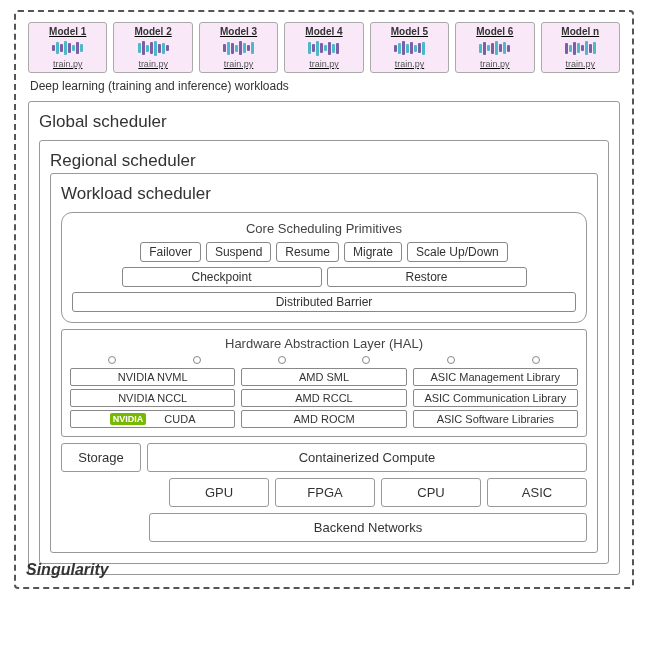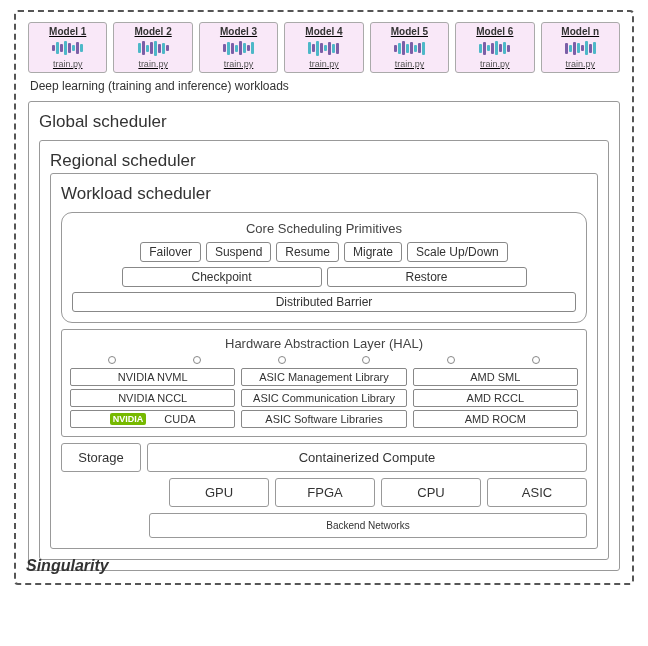--- a/index.html
+++ b/index.html
@@ -263,21 +263,21 @@
     
     .backend-row {
       margin-top: 6px;
       display: flex;
       justify-content: flex-end;
     }
     .backend-box {
       border: 1px solid #999;
       border-radius: 3px;
       padding: 6px 0;
-      font-size: 10px;
+      font-size: 13px;
       color: #333;
       text-align: center;
       width: calc(100% - 94px);
     }
 
     .hw-section {
       width: calc(100% - 88px);
       margin-left: auto;
     }
   </style>
@@ -428,28 +428,28 @@
           <div class="hal-libs-row">
             <div class="hal-col">
               <div class="hal-item">NVIDIA NVML</div>
               <div class="hal-item">NVIDIA NCCL</div>
               <div class="hal-item nvidia-cuda">
                 <span class="nvidia-badge">NVIDIA</span>
                 <span>CUDA</span>
               </div>
             </div>
             <div class="hal-col">
+              <div class="hal-item">AMD SML</div>
+              <div class="hal-item">AMD RCCL</div>
+              <div class="hal-item">AMD ROCM</div>
+            </div>
+            <div class="hal-col">
               <div class="hal-item">ASIC Management Library</div>
               <div class="hal-item">ASIC Communication Library</div>
               <div class="hal-item">ASIC Software Libraries</div>
-            </div>
-            <div class="hal-col">
-              <div class="hal-item">AMD SML</div>
-              <div class="hal-item">AMD RCCL</div>
-              <div class="hal-item">AMD ROCM</div>
             </div>
           </div>
         </div>
 
         <div class="storage-compute-row">
           <div class="storage-box">Storage</div>
           <div class="compute-box">Containerized Compute</div>
         </div>
 
         <div class="hw-section">

